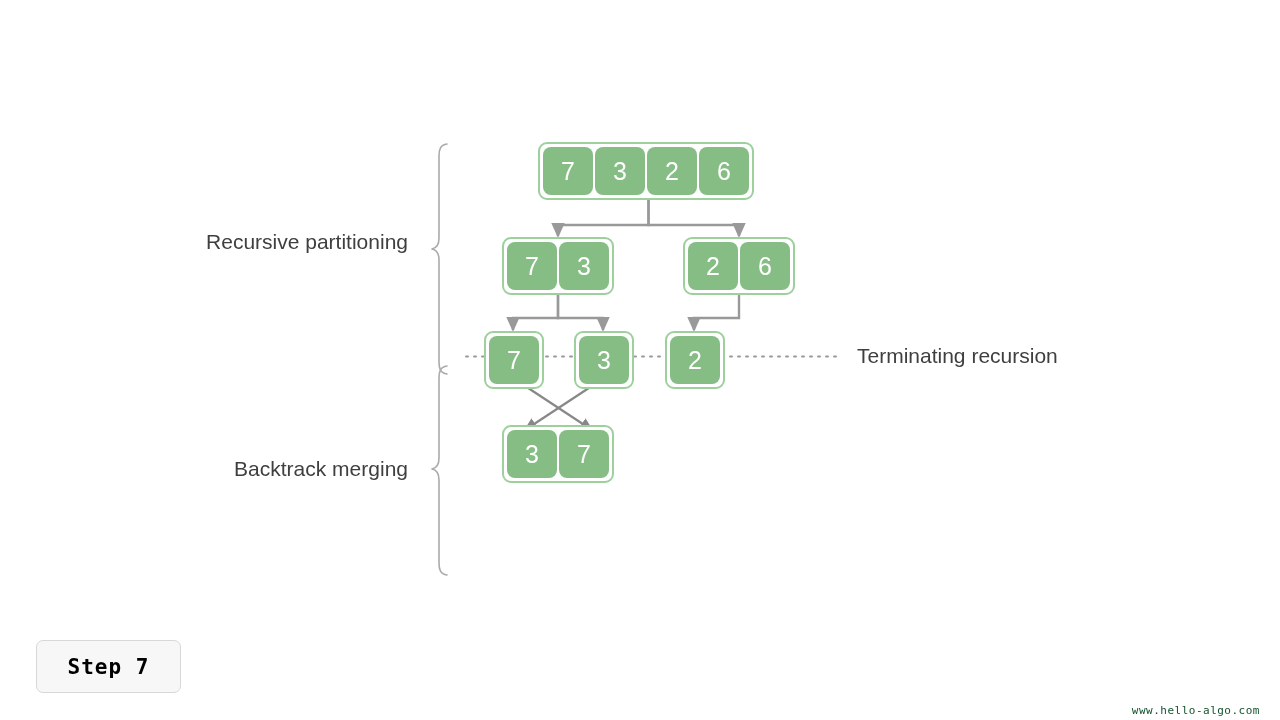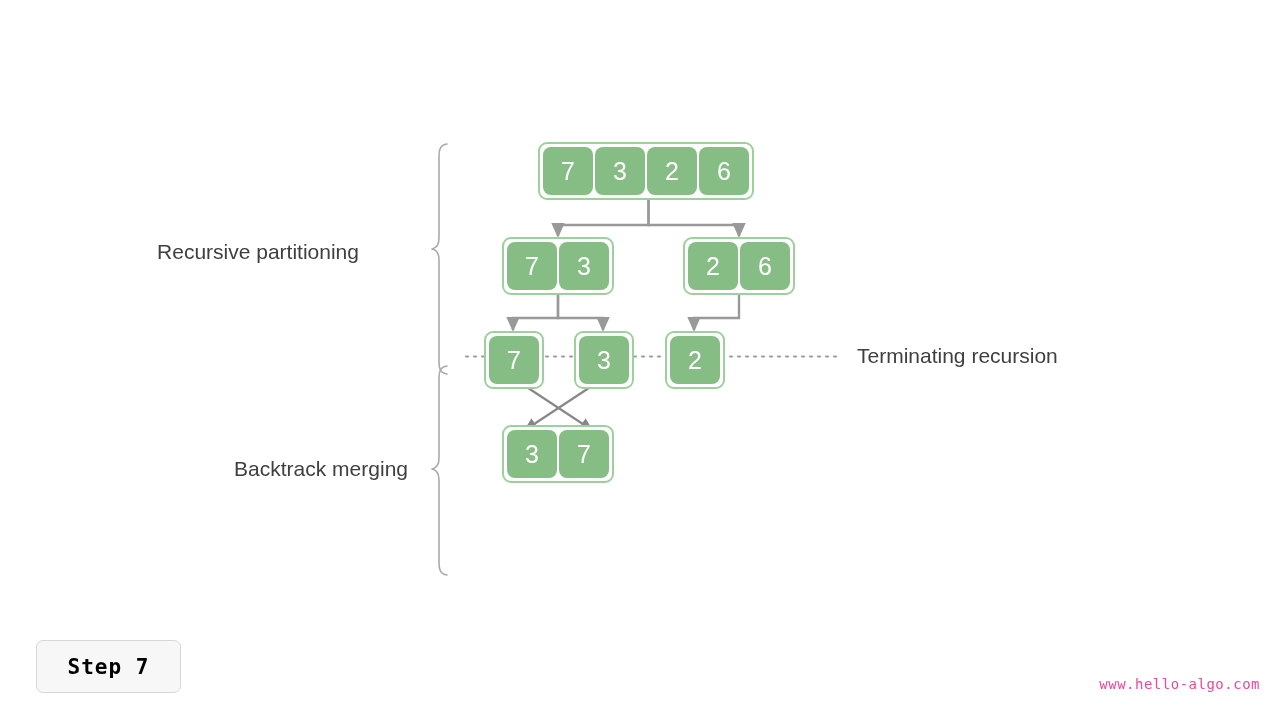--- a/index.html
+++ b/index.html
@@ -83,24 +83,24 @@
     letter-spacing: 1px;
     display: flex;
     align-items: center;
     justify-content: center;
     z-index: 6;
   }
   
   #watermark {
     position: absolute;
     right: 20px;
-    top: 676px;
-    color: #ec4899;
+    top: 704px;
+    color: #14532d;
     font-family: "DejaVu Sans Mono", monospace;
-    font-size: 14px;
+    font-size: 11px;
     letter-spacing: 0.5px;
     z-index: 6;
   }
 </style>
 </head>
 <body>
 
 <div id="stage">
 
   <svg class="layer" viewBox="0 0 1280 720" xmlns="http://www.w3.org/2000/svg">
@@ -184,21 +184,21 @@
 
   <div class="array" style="left:665px; top:331px;">
     <div class="cell">2</div>
   </div>
 
   <div class="array" style="left:502px; top:425px;">
     <div class="cell">3</div>
     <div class="cell">7</div>
   </div>
 
-  <div class="side-label right-align" style="left:108px; top:240px; width:300px;text-align:center;">Recursive partitioning</div>
+  <div class="side-label right-align" style="left:108px; top:230px; width:300px;">Recursive partitioning</div>
 
   <div class="side-label" style="left:857px; top:344px;">Terminating recursion</div>
 
   <div class="side-label right-align" style="left:108px; top:457px; width:300px;">Backtrack merging</div>
 
   <div id="step-badge">Step 7</div>
 
   <div id="watermark">www.hello-algo.com</div>
 
 </div>

